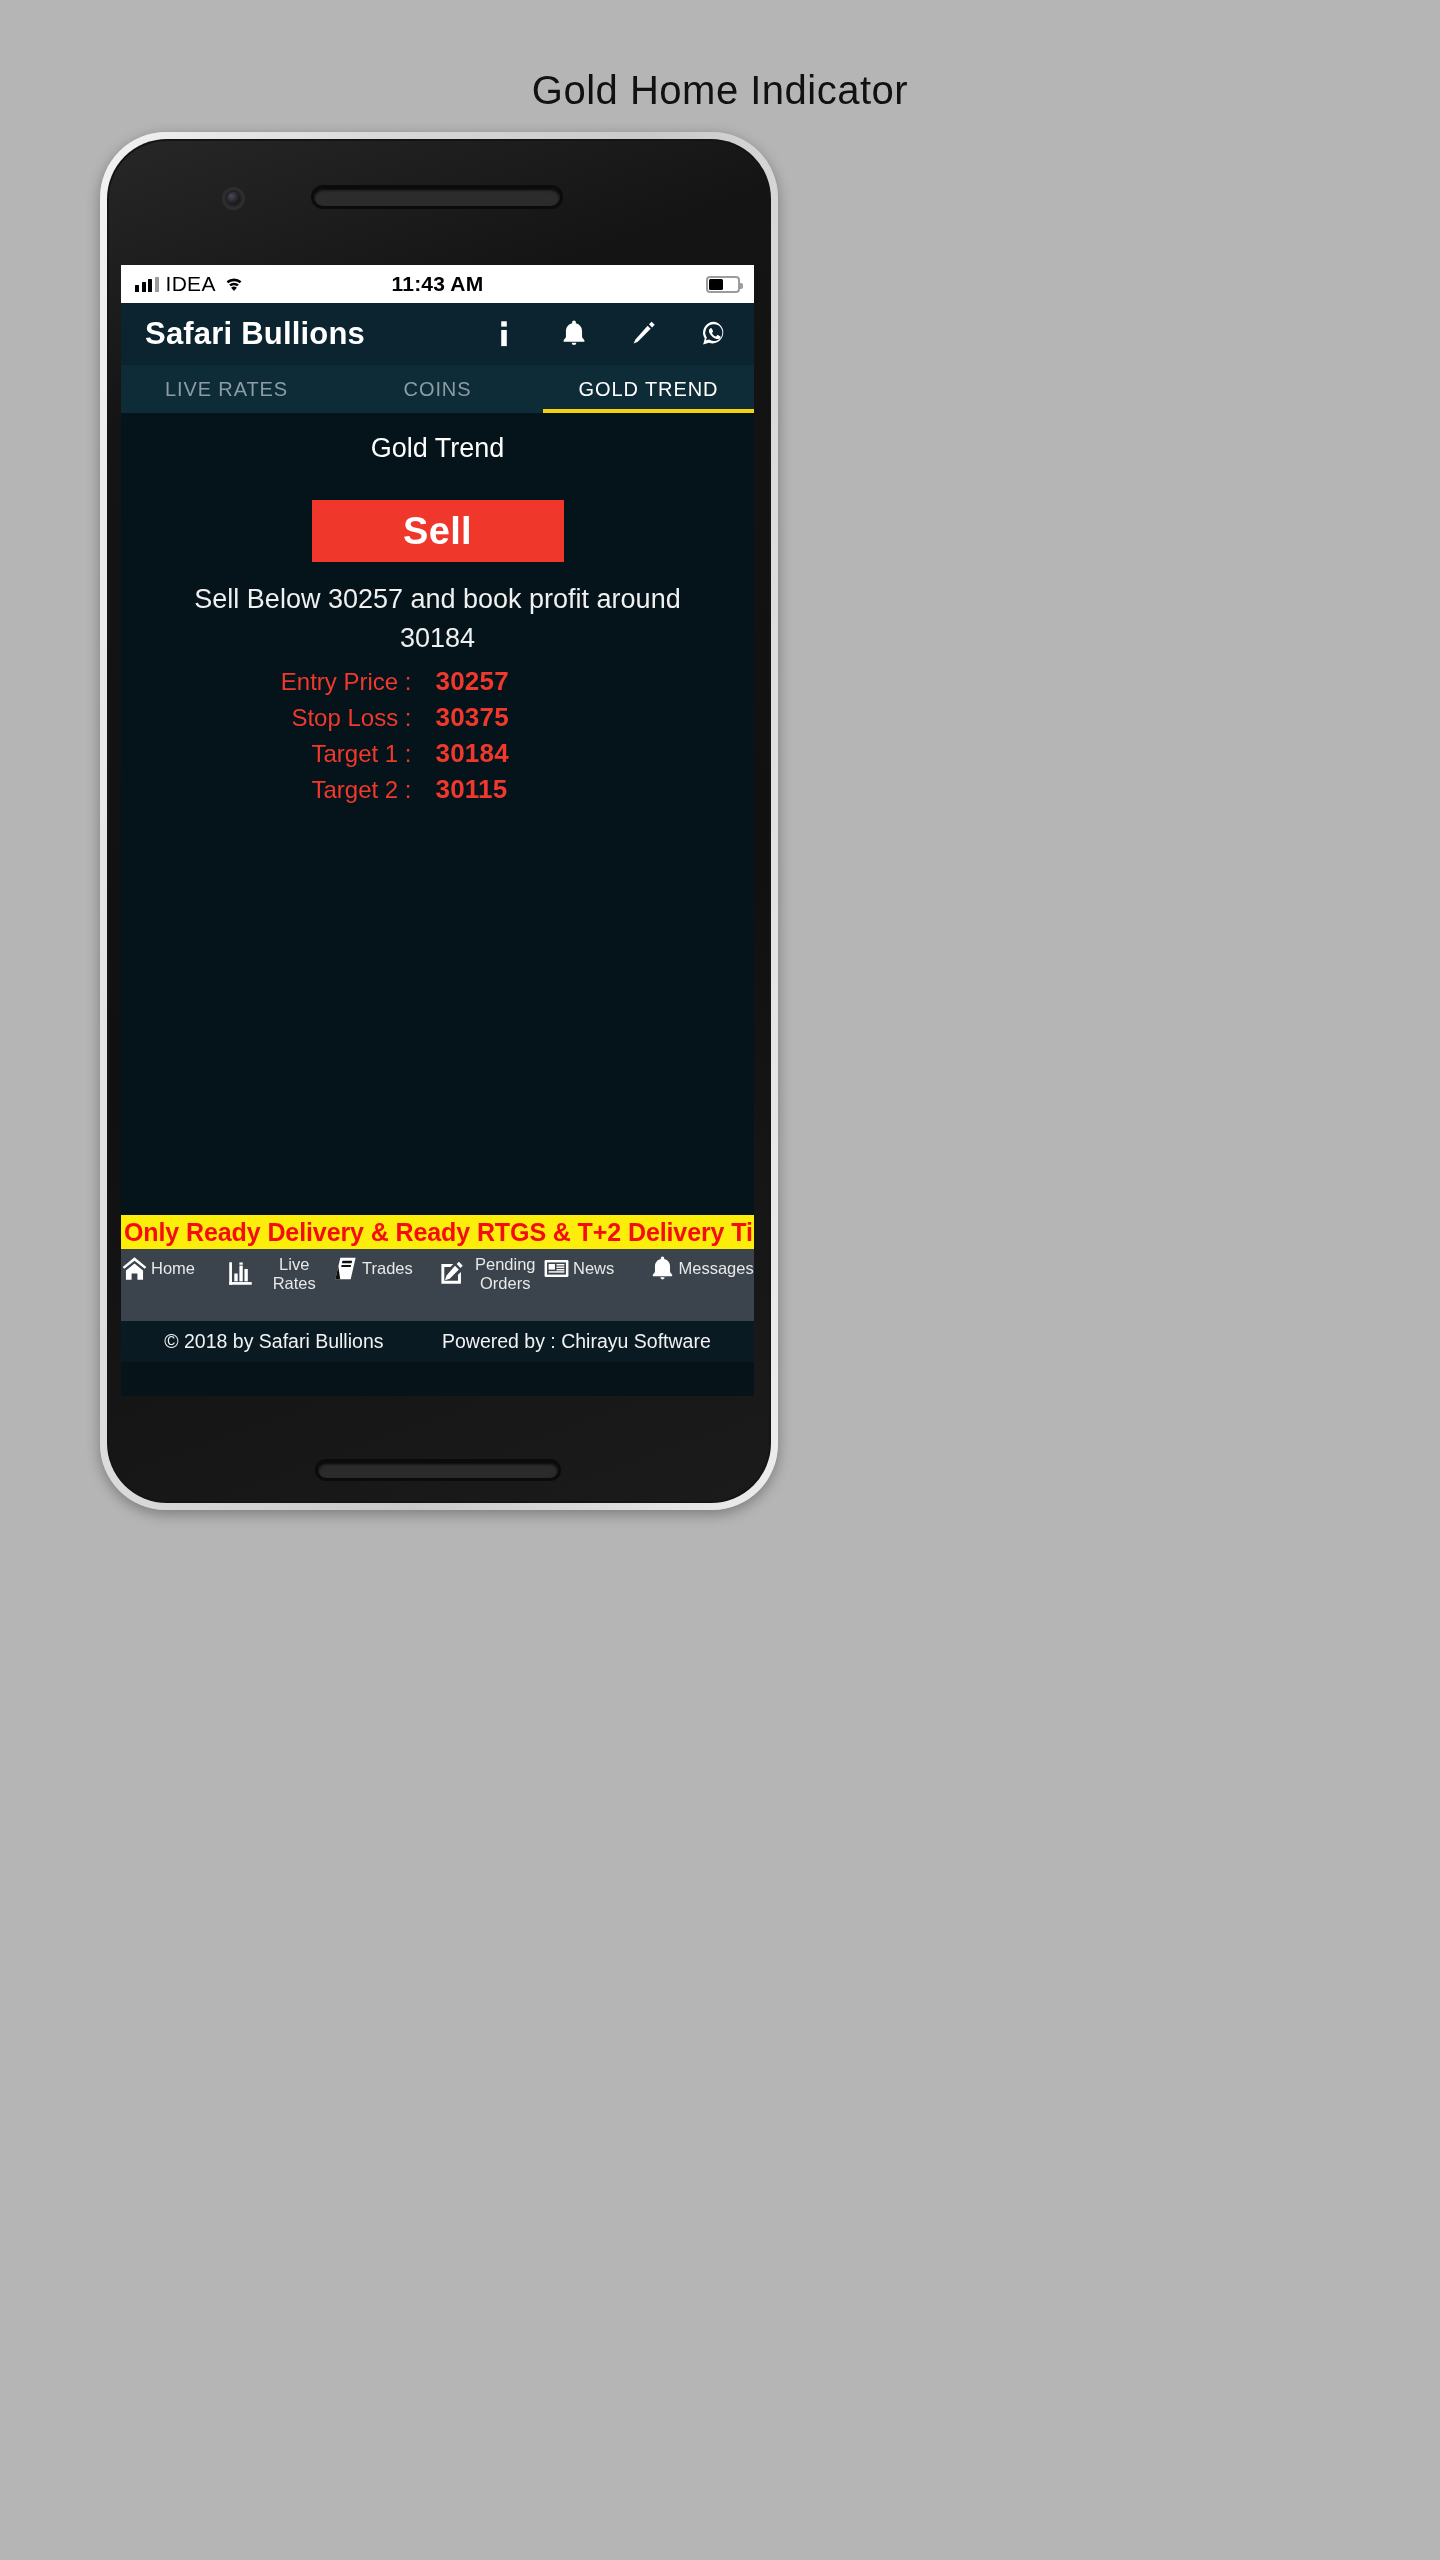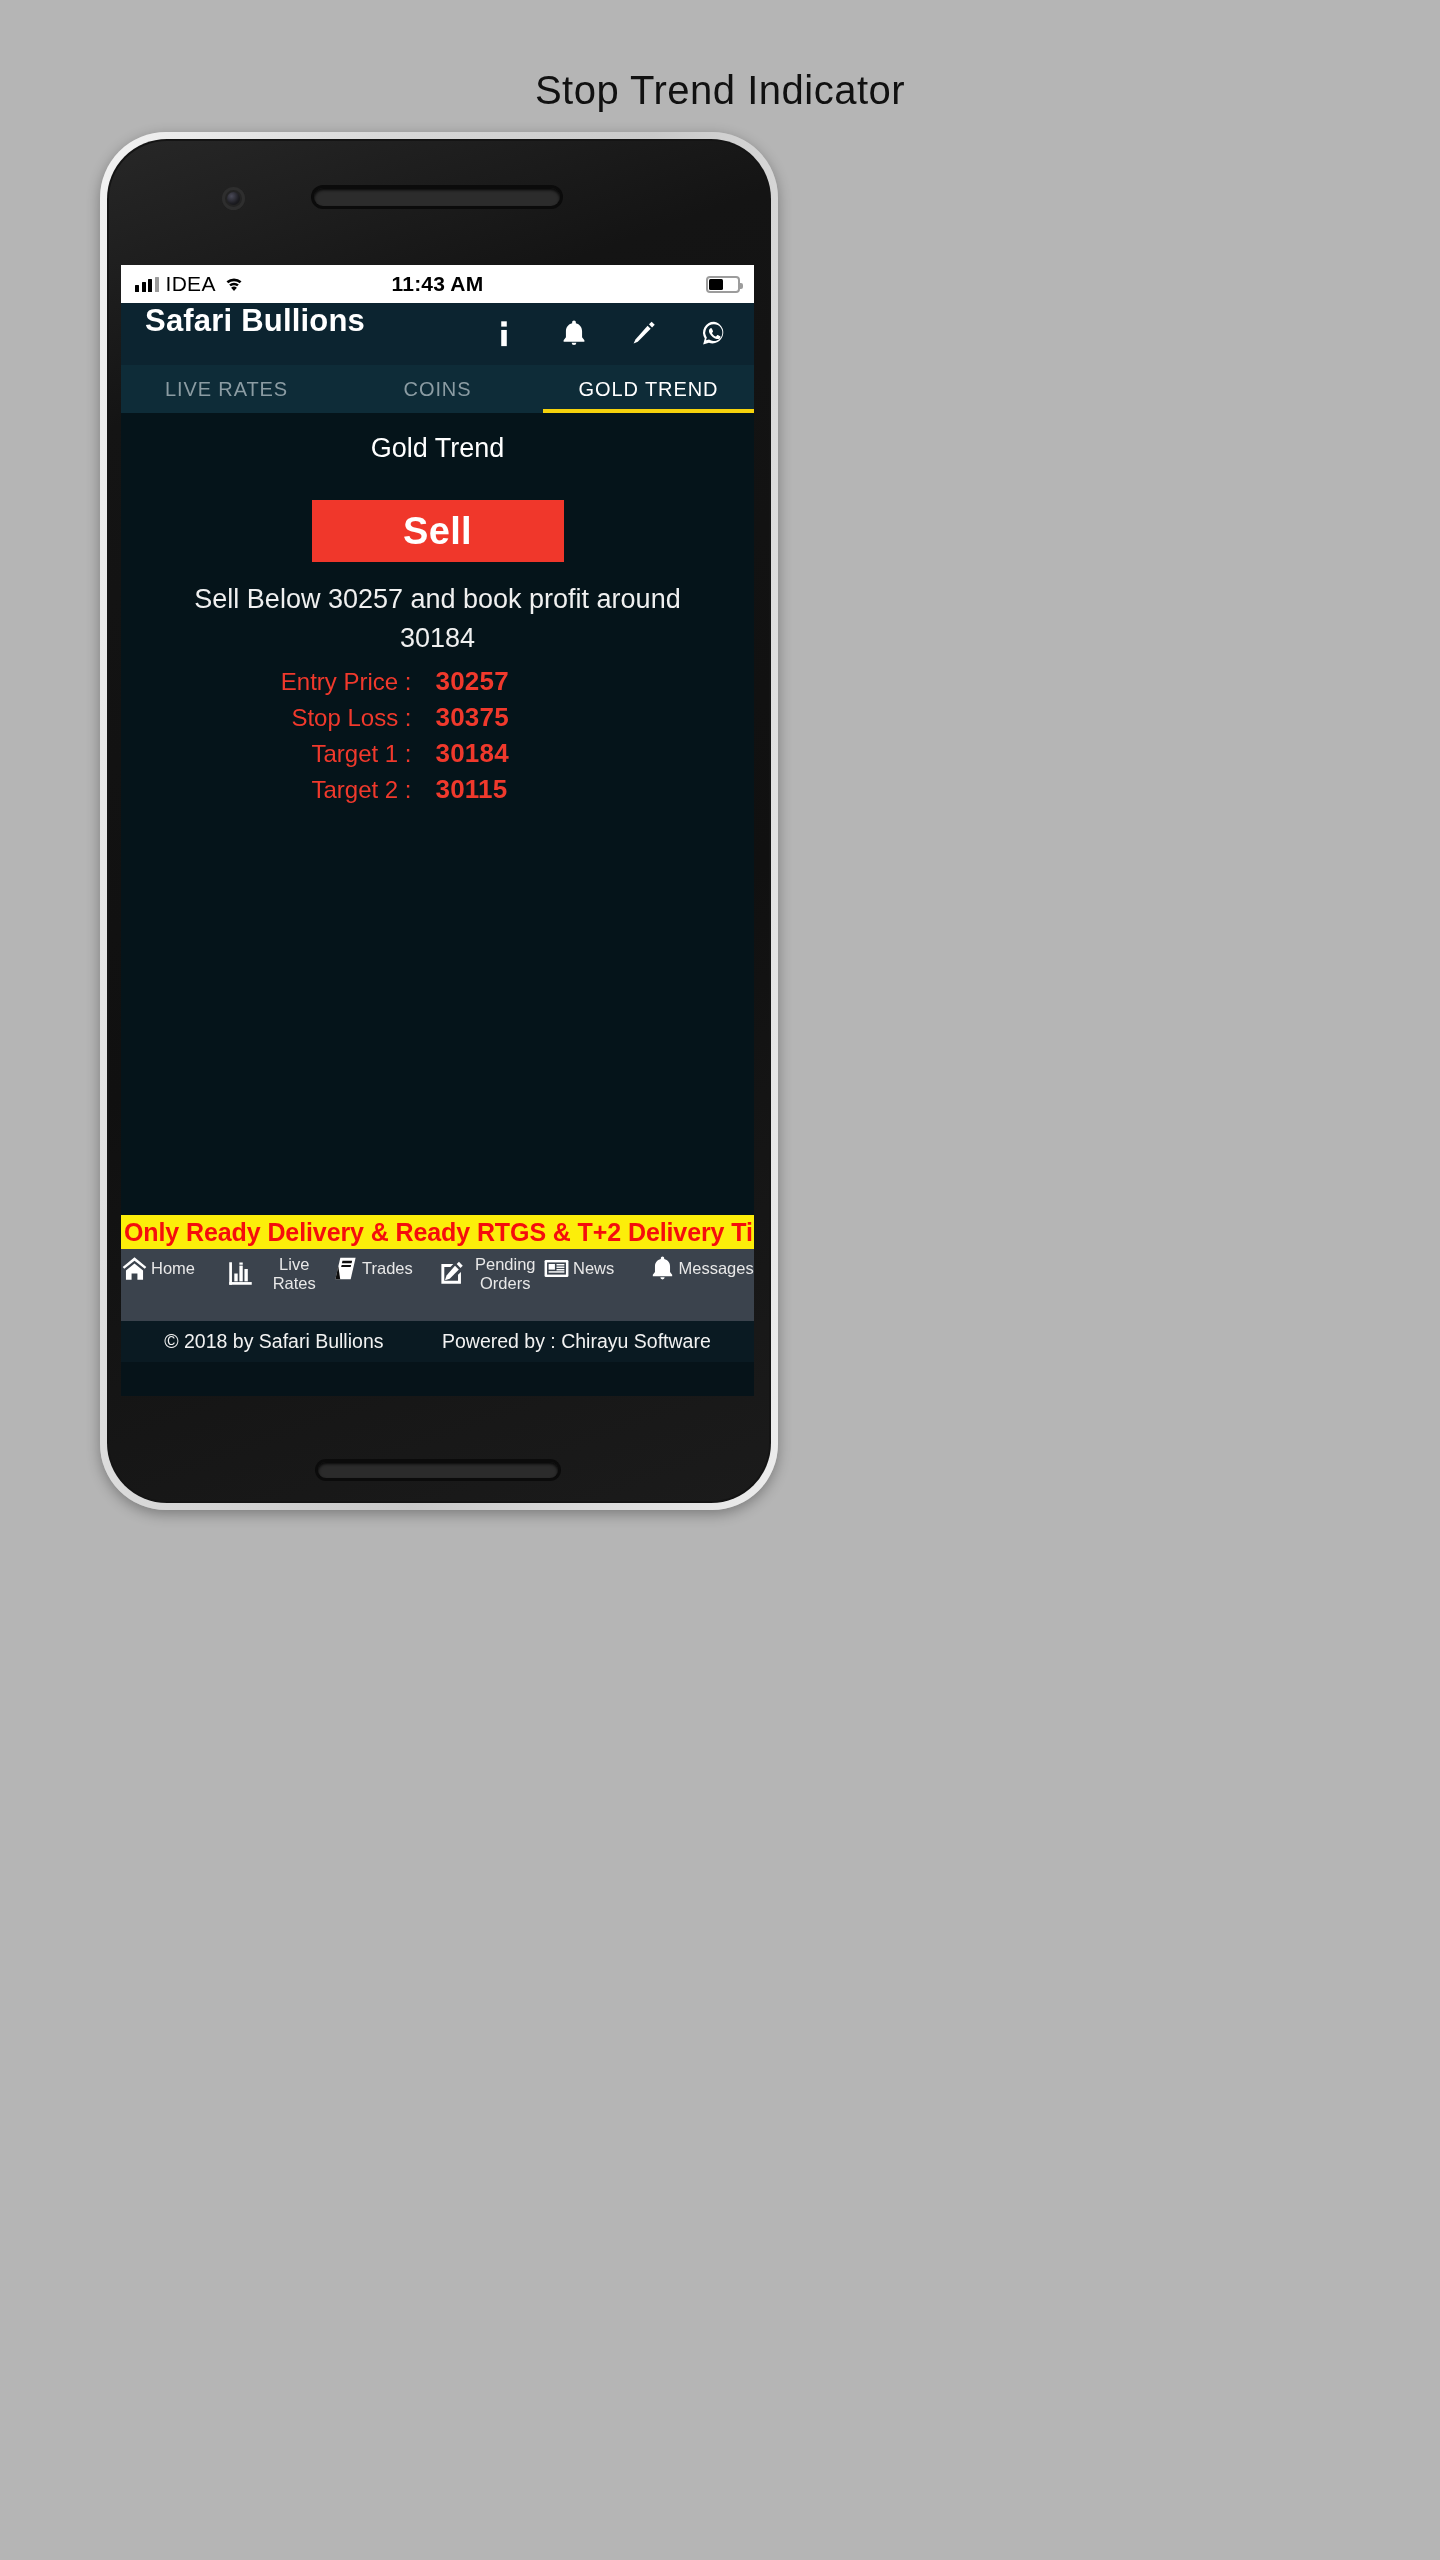--- a/index.html
+++ b/index.html
@@ -139,20 +139,21 @@
     content:""; position:absolute; right:-5px; top:5px;
     width:3px; height:6px; background:#9c9c9c;
     border-radius:0 2px 2px 0;
   }
 
   
   .appbar {
     height: 62px;
     background: #0c2430;
     display:flex;
+    align-items:center;
     padding: 0 16px 0 24px;
     box-sizing:border-box;
   }
   .app-title {
     font-size: 31px;
     color:#ffffff;
     font-weight:700;
     letter-spacing:.2px;
     white-space:nowrap;
   }
@@ -313,21 +314,21 @@
     align-items:center;
     justify-content:space-around;
     padding: 0 14px;
     box-sizing:border-box;
   }
   .footer div{ font-size:19.5px; color:#f2f2f2; }
 </style>
 </head>
 <body>
 
-<div class="page-title">Stop Trend Indicator</div>
+<div class="page-title">Gold Home Indicator</div>
 
 <div class="phone-outer"></div>
 <div class="phone-body"></div>
 <div class="phone-notch-cam">
     <i></i>
   </div>
 <div class="phone-speaker"></div>
 <div class="phone-bottom-bar"></div>
 
 <div class="screen">

